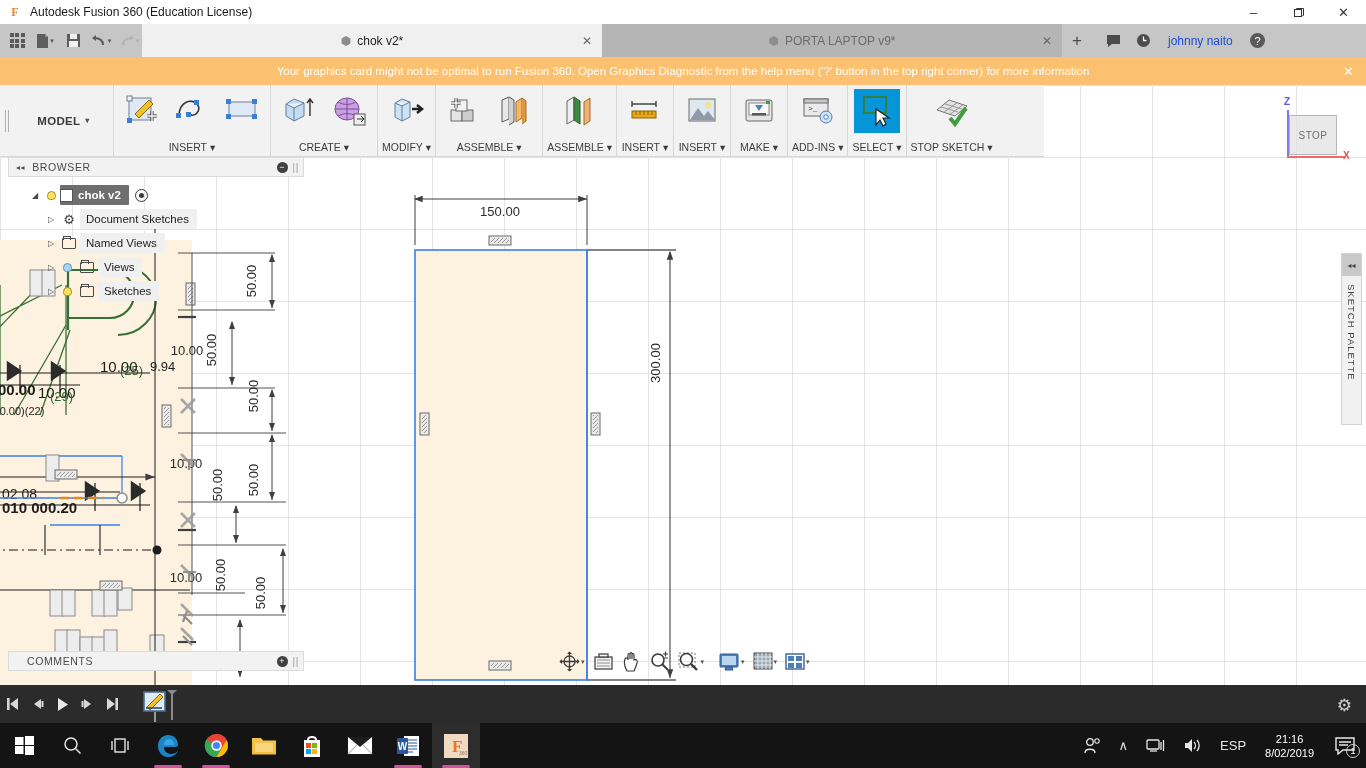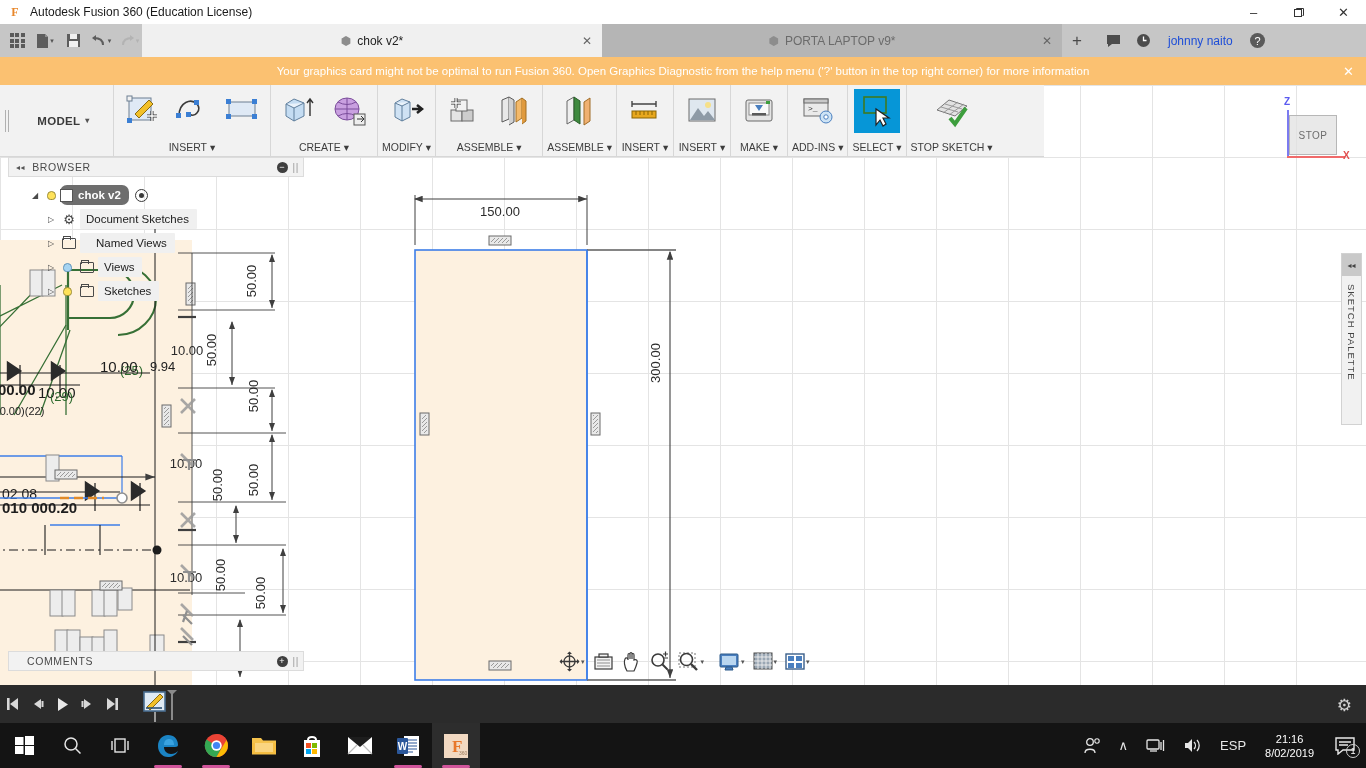--- a/index.html
+++ b/index.html
@@ -115,21 +115,21 @@
         font-size: 8px; color: #4a4a4a; }
   .bulb { width: 18px; display: flex; align-items: center; justify-content: center; }
   .bulbg { width: 9px; height: 9px; border-radius: 50% 50% 40% 40%;
            border: 1px solid #9a8c3a; background: #ffe259; }
   .bulbg.blue { background: #a6d4f2; border-color: #5f93b8; }
   .ticon { width: 22px; display: flex; align-items: center; justify-content: center; }
   .nodebox {
     background: #f0f0f0; display: flex; align-items: center; height: 20px;
     padding-right: 8px; border-radius: 1px;
   }
-  .nodebox.sel { background: #6e6e6e; color: #fff; font-weight: bold; border-radius: 7px; }
+  .nodebox.sel { background: #6e6e6e; color: #fff; font-weight: bold; }
   .cube-sm { width: 13px; height: 13px; border: 1px solid #555; background: #fff;
              display: inline-block; margin-right: 5px; position: relative; }
   .folder { width: 14px; height: 11px; border: 1px solid #4a4a4a; border-radius: 1px;
             position: relative; }
   .folder:before { content:""; position: absolute; top:-3px; left:0; width:6px;
                    height:3px; border:1px solid #4a4a4a; border-bottom:none; }
   .gear { font-size: 13px; color: #444; line-height: 1; }
   .radio { width: 13px; height: 13px; border-radius: 50%; border: 1.5px solid #3a3a3a;
            display: flex; align-items: center; justify-content: center; margin-left: 6px; }
   .radio i { width: 5px; height: 5px; border-radius: 50%; background: #3a3a3a; display:block; }
@@ -763,21 +763,21 @@
       <span class="nodebox" style="padding-left:6px">
         <span>Document Sketches</span>
       </span>
     </div>
 
     <div class="trow" style="padding-left:36px">
       <span class="tw">▷</span>
       <span class="ticon">
           <span class="folder"></span>
         </span>
-      <span class="nodebox" style="padding-left:16px">
+      <span class="nodebox" style="padding-left:6px">
         <span>Named Views</span>
       </span>
     </div>
 
     <div class="trow" style="padding-left:36px">
       <span class="tw">▷</span>
       <span class="bulb">
           <i class="bulbg blue"></i>
         </span>
       <span class="ticon">

